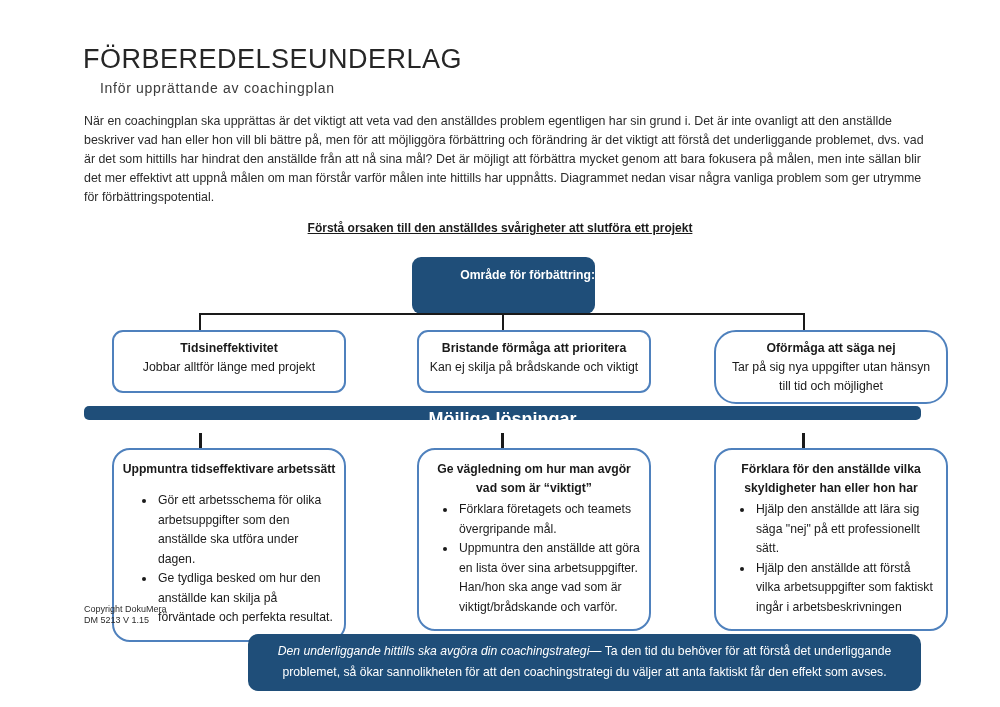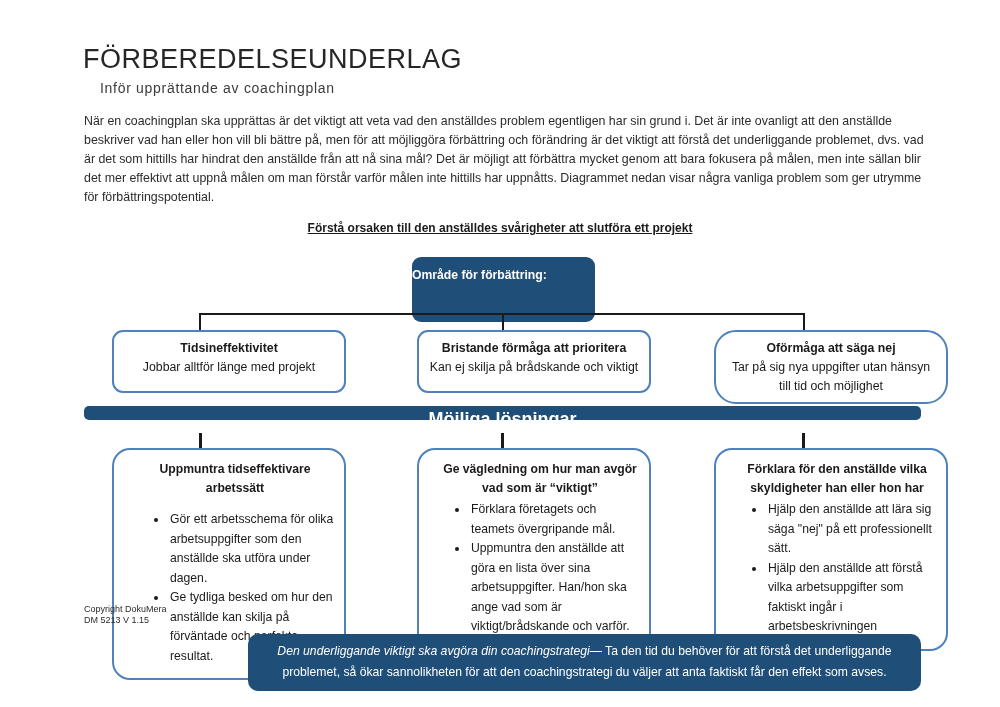--- a/index.html
+++ b/index.html
@@ -30,22 +30,22 @@
   }
   .diagram-heading {
     left: 0; top: 221px; width: 1000px;
     text-align: center; font-size: 12px; font-weight: 700;
     text-decoration: underline; color: #1a1a1a;
   }
 
   
   .dark-box-bg { background: #1F4E79; color: #ffffff; }
   .root-box {
-    left: 412px; top: 257px; width: 183px; height: 65px;
-    border-radius: 9px; text-align: left; padding-top: 9px;
+    left: 412px; top: 257px; width: 183px; height: 57px;
+    border-radius: 9px; text-align: right; padding-top: 9px;
     font-size: 12.2px; line-height: 19px;
   }
   .root-box .bold-line { font-weight: 700; }
 
   .connector { background: #1a1a1a; }
   .conn-h { left: 200px; top: 313px; width: 605px; height: 2px; }
   .stub-a1 { left: 199px; top: 313px; width: 2px; height: 18px; }
   .stub-a2 { left: 502px; top: 313px; width: 2px; height: 18px; }
   .stub-a3 { left: 803px; top: 313px; width: 2px; height: 18px; }
   .stub-b1 { left: 199px; top: 433px; width: 3px; height: 15px; }
@@ -69,21 +69,21 @@
   .problem-box .box-title { font-weight: 700; }
 
   .solutions-bar {
     left: 84px; top: 406px; width: 837px; height: 14px;
     border-radius: 5px; text-align: center;
     font-size: 18px; font-weight: 700; line-height: 27px; text-decoration: underline;
   }
 
   .solution-box {
     top: 448px; width: 234px;
-    border-radius: 18px; padding: 10px 8px 12px 20px;
+    border-radius: 18px; padding: 10px 8px 12px 8px;
     font-size: 12.2px; line-height: 19.5px;
   }
   .s1 { left: 84px; min-height: 172px; }
   .s2 { left: 389px; min-height: 165px; }
   .s3 { left: 686px; min-height: 177px; }
   .solution-box .box-title { font-weight: 700; line-height: 19px; }
   .solution-box ul {
     margin: 2px 0 0 0; padding-left: 30px;
     text-align: left; list-style: disc outside;
   }
@@ -161,16 +161,16 @@
       <li>Hjälp den anställde att förstå vilka arbetsuppgifter som faktiskt ingår i arbetsbeskrivningen</li>
     </ul>
   </div>
 
   <div class="abs copyright">
     <div>Copyright DokuMera</div>
     <div>DM 5213 V 1.15</div>
   </div>
 
   <div class="abs footer-note dark-box-bg">
-    <span class="lead-italic">Den underliggande viktigt ska avgöra din coachingstrategi—</span><span> Ta den tid du behöver för att förstå det underliggande problemet, så ökar sannolikheten för att den coachingstrategi du väljer att anta faktiskt får den effekt som avses.</span>
+    <span class="lead-italic">Den underliggande hittills ska avgöra din coachingstrategi—</span><span> Ta den tid du behöver för att förstå det underliggande problemet, så ökar sannolikheten för att den coachingstrategi du väljer att anta faktiskt får den effekt som avses.</span>
   </div>
 
 </div>
 
 </body></html>

